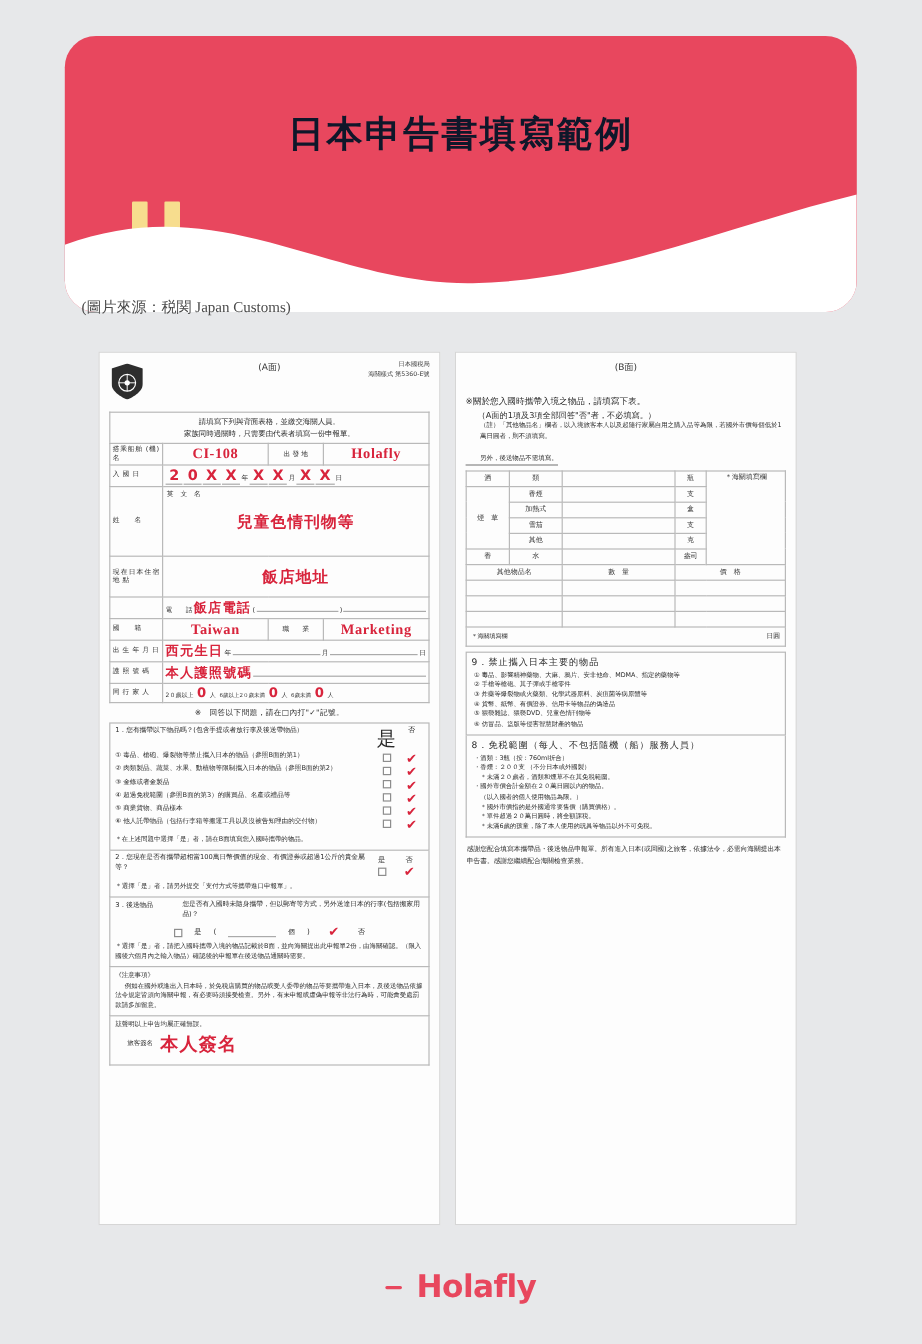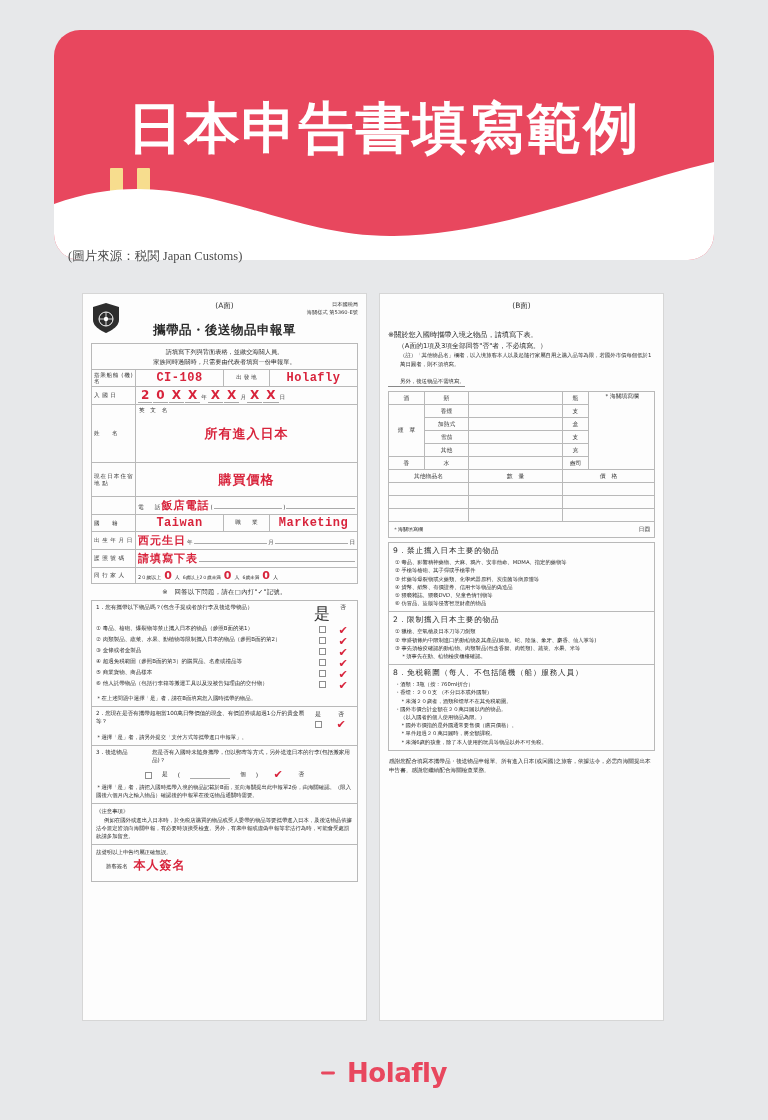--- a/index.html
+++ b/index.html
@@ -16,22 +16,22 @@
     position: absolute; left: 54px; top: 30px;
     width: 660px; height: 230px;
     background: #e8475e;
     border-radius: 26px;
     overflow: hidden;
   }
   .hero-wave { position: absolute; left: 0; bottom: -2px; width: 100%; height: 110px; }
   .hero-title {
     position: absolute; left: 0; right: 0; top: 62px;
     text-align: center;
-    color: #ffffff;
-    font-size: 55px;
+    color: #0f172a;
+    font-size: 30px;
     font-weight: bold;
     letter-spacing: 2px;
     font-family: "DejaVu Sans", "Liberation Sans", sans-serif;
   }
   .quote-marks { position: absolute; left: 56px; top: 138px; display: flex; gap: 14px; }
   .quote-bar { width: 13px; height: 52px; background: #f7dd8e; border-radius: 1px; }
 
   
   .source-caption {
     position: absolute; left: 68px; top: 248px;
@@ -61,21 +61,21 @@
   }
   .a-meta { position: absolute; right: 0; top: 0; text-align: right; font-size: 5.2px; color: #3a3a3a; line-height: 1.45; }
   .a-title { text-align: center; font-size: 12.5px; font-weight: bold; margin-top: 11px; letter-spacing: .5px; }
   .a-note { border: 1px solid #b9b9b9; border-bottom: none; padding: 3px 2px; text-align: center; font-size: 6.2px; line-height: 1.55; }
 
   
   .ftable { width: 100%; border-collapse: collapse; table-layout: fixed; }
   .ftable td { border: 1px solid #b9b9b9; font-size: 5.6px; padding: 1px 2px; color: #333; vertical-align: middle; }
   .lbl { width: 44px; text-align: justify; letter-spacing: .4px; font-size: 5.4px; line-height: 1.2; }
   .red { color: #d8243c; font-weight: bold; }
-  .red-en { color: #d8243c; font-weight: bold; font-size: 12px; letter-spacing: .5px; font-family: Liberation Mono, monospace; }
+  .red-en { color: #d8243c; font-weight: bold; font-size: 12px; letter-spacing: .5px; font-family: Liberation Serif, serif; }
   .red-cn-lg { color: #d8243c; font-weight: bold; font-size: 13px; letter-spacing: 1px; }
   .red-cn-md { color: #d8243c; font-weight: bold; font-size: 11px; letter-spacing: 1px; }
   .ctr { text-align: center; }
 
   .dateline { display: flex; align-items: baseline; font-size: 5.6px; gap: 1px; }
   .dateline .dg { color: #d8243c; font-weight: bold; font-size: 12px; padding: 0 3px; border-bottom: 1px solid #aaa; }
   .dateline .u { flex: 1; border-bottom: 1px solid #aaa; height: 11px; }
 
   .namecell { height: 58px; position: relative; }
   .namecell .small-en { position: absolute; left: 3px; top: 2px; font-size: 5.6px; letter-spacing: 2px; }
@@ -89,21 +89,21 @@
   .q-row { display: flex; align-items: flex-start; font-size: 5.5px; line-height: 1.45; }
   .q-text { flex: 1; padding-right: 4px; }
   .chk { width: 7px; height: 7px; border: 1px solid #8d8d8d; background: #fff; margin: 1px 0 0; flex: none; }
   .tick { width: 20px; text-align: center; color: #d8243c; font-size: 11px; font-weight: bold; line-height: 1; flex: none; }
   .col-yes { width: 22px; display: flex; justify-content: center; flex: none; }
   .q-footnote { font-size: 5.4px; line-height: 1.5; margin-top: 3px; }
   .ul { border-bottom: 1px solid #888; }
 
   .notes-box { border: 1px solid #b9b9b9; padding: 3px 4px; font-size: 5.4px; line-height: 1.55; }
   .sign-box { border: 1px solid #b9b9b9; border-top: none; padding: 3px 4px 5px; font-size: 5.4px; line-height: 1.6; }
-  .sign-name { color: #d8243c; font-weight: bold; font-size: 12px; letter-spacing: 1px; }
+  .sign-name { color: #d8243c; font-weight: bold; font-size: 15px; letter-spacing: 1px; }
 
   
   .b-intro { font-size: 7.2px; line-height: 1.6; margin-top: 18px; }
   .b-sub { font-size: 6.8px; line-height: 1.6; padding-left: 10px; }
   .b-note { font-size: 5.4px; line-height: 1.55; padding-left: 12px; }
   .btable { width: 100%; border-collapse: collapse; table-layout: fixed; margin-top: 4px; }
   .btable td { border: 1px solid #b9b9b9; font-size: 5.8px; height: 13px; padding: 0 2px; text-align: center; color: #333; }
   .customs-col { font-size: 5px; text-align: left; vertical-align: top; padding-top: 2px; }
   .yen-row { text-align: right; font-size: 5.6px; padding: 4px 4px 3px; border: 1px solid #b9b9b9; border-top: none; }
   .b-sec { border: 1px solid #b9b9b9; padding: 3px 4px 4px; margin-top: 4px; }
@@ -141,21 +141,20 @@
           <path d="M13 0 L26 4 L26 17 C26 25 13 30 13 30 C13 30 0 25 0 17 L0 4 Z" fill="#2d2d2d"></path>
           <circle cx="13" cy="16" r="7" fill="none" stroke="#fff" stroke-width="1"></circle>
           <circle cx="13" cy="16" r="2.2" fill="#fff"></circle>
           <path d="M6 16 L20 16 M13 9 L13 23" stroke="#fff" stroke-width="0.8"></path>
         </svg>
         <div class="side-label">(A面)</div>
         <div class="a-meta">
           <div>日本國税局</div>
           <div>海關樣式 第5360-E號</div>
         </div>
-        <div class="a-title">攜帶品・後送物品申報單</div>
       </div>
 
       <div class="a-note">
         <div>請填寫下列與背面表格，並繳交海關人員。</div>
         <div>家族同時過關時，只需要由代表者填寫一份申報單。</div>
       </div>
 
       <table class="ftable">
         <tbody>
             <tr>
@@ -179,26 +178,26 @@
               <span class="dg">X</span>
               <span class="dg">X</span>
               <span>日</span>
             </div>
           </td>
         </tr>
         <tr>
           <td class="lbl">姓　　名</td>
           <td colspan="3" class="namecell">
             <span class="small-en">英 文 名</span>
-            <div class="fill"><span class="red-cn-lg">所有進入日本</span></div>
+            <div class="fill"><span class="red-cn-lg">兒童色情刊物等</span></div>
           </td>
         </tr>
         <tr>
           <td class="lbl">現在日本住宿 地 點</td>
-          <td colspan="3" class="addrcell"><span class="red-cn-lg">購買價格</span></td>
+          <td colspan="3" class="addrcell"><span class="red-cn-lg">飯店地址</span></td>
         </tr>
         <tr>
           <td class="lbl">&nbsp;</td>
           <td colspan="3">
             <div class="dateline">
               <span>電　　話</span>
               <span class="red-cn-md">飯店電話</span>
               <span>(</span>
                   <span class="u"></span>
                   <span>)</span>
@@ -222,21 +221,21 @@
               <span>月</span>
               <span class="u"></span>
               <span>日</span>
             </div>
           </td>
         </tr>
         <tr>
           <td class="lbl">護 照 號 碼</td>
           <td colspan="3">
             <div class="dateline">
-              <span class="red-cn-md">請填寫下表</span>
+              <span class="red-cn-md">本人護照號碼</span>
               <span class="u"></span>
             </div>
           </td>
         </tr>
         <tr>
           <td class="lbl">同 行 家 人</td>
           <td colspan="3">
             <div class="dateline" style="gap:3px">
               <span style="font-size:5px">2０歲以上</span>
               <span class="red" style="font-size:11px">0</span>
@@ -428,27 +427,20 @@
       <div class="b-sec">
         <h4>9．禁止攜入日本主要的物品</h4>
         <div class="b-li">① 毒品、影響精神藥物、大麻、鴉片、安非他命、MDMA、指定的藥物等</div>
         <div class="b-li">② 手槍等槍砲、其子彈或手槍零件</div>
         <div class="b-li">③ 炸藥等爆裂物或火藥類、化學武器原料、炭疽菌等病原體等</div>
         <div class="b-li">④ 貨幣、紙幣、有價證券、信用卡等物品的偽造品</div>
         <div class="b-li">⑤ 猥褻雜誌、猥褻DVD、兒童色情刊物等</div>
         <div class="b-li">⑥ 仿冒品、盜版等侵害智慧財產的物品</div>
       </div>
 
-      <div class="b-sec" style="border-top:none;margin-top:0">
-        <h4>2．限制攜入日本主要的物品</h4>
-        <div class="b-li">① 獵槍、空氣槍及日本刀等刀劍類</div>
-        <div class="b-li">② 華盛頓條約中限制進口的動植物及其產品(鱷魚、蛇、陸龜、象牙、麝香、仙人掌等)</div>
-        <div class="b-li">③ 事先須檢疫確認的動植物、肉類製品(包含香腸、肉乾類)、蔬菜、水果、米等</div>
-        <div class="b-li" style="padding-left:8px">＊須事先在動、植物檢疫櫃檯確認。</div>
-      </div>
 
       <div class="b-sec" style="border-top:none;margin-top:0">
         <h4>8．免税範圍（每人、不包括隨機（船）服務人員）</h4>
         <div class="b-li">・酒類：3瓶（按：760ml折合）</div>
         <div class="b-li">・香煙：２００支 （不分日本或外國製）</div>
         <div class="b-li">　＊未滿２０歲者，酒類和煙草不在其免税範圍。</div>
         <div class="b-li">・國外市價合計金額在２０萬日圓以內的物品。</div>
         <div class="b-li">　（以入國者的個人使用物品為限。）</div>
         <div class="b-li">　＊國外市價指的是外國通常要售價（購買價格）。</div>
         <div class="b-li">　＊單件超過２０萬日圓時，將全額課税。</div>

